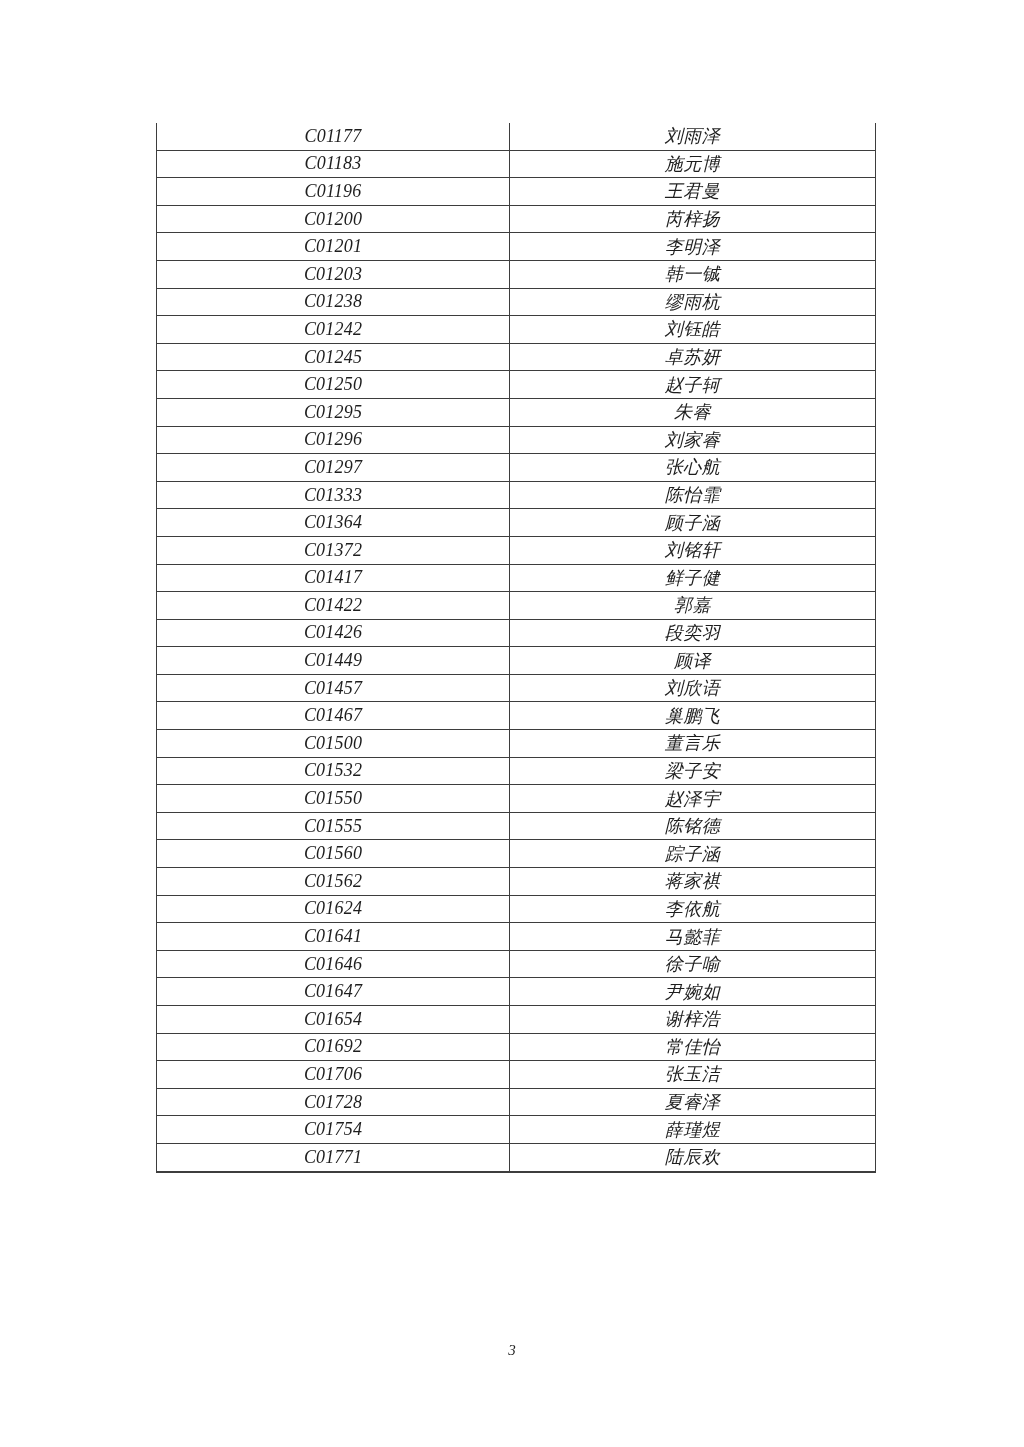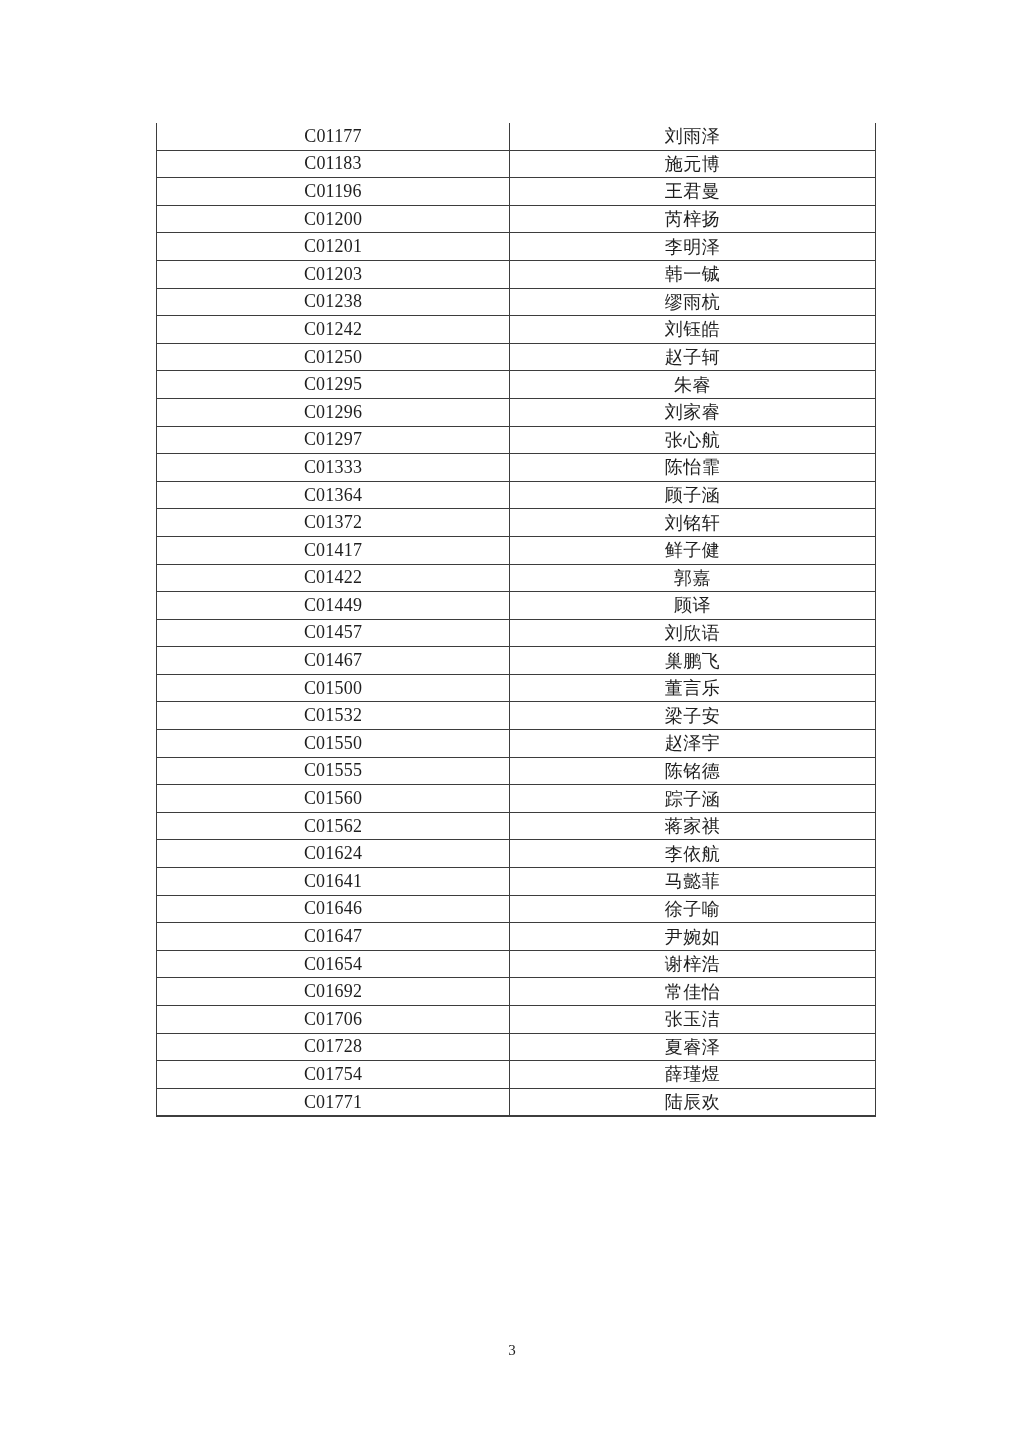--- a/index.html
+++ b/index.html
@@ -9,20 +9,21 @@
     width: 1024px;
     height: 1447px;
     overflow: hidden;
     font-family: "Liberation Serif", "DejaVu Serif", serif;
   }
   .page {
     position: relative;
     width: 904px;
     height: 1447px;
     background: #ffffff;
+    font-style: italic;
   }
   table.roster {
     position: absolute;
     left: 156px;
     top: 123px;
     width: 719px;
     border-collapse: collapse;
     table-layout: fixed;
     
     border-left: 1px solid #3d3d3d;
@@ -94,20 +95,24 @@
         </tr>
         <tr>
           <td class="id-cell">C01238</td>
           <td class="name-cell">缪雨杭</td>
         </tr>
         <tr>
           <td class="id-cell">C01242</td>
           <td class="name-cell">刘钰皓</td>
         </tr>
         <tr>
+          <td class="id-cell">C01245</td>
+          <td class="name-cell">卓苏妍</td>
+        </tr>
+        <tr>
           <td class="id-cell">C01250</td>
           <td class="name-cell">赵子轲</td>
         </tr>
         <tr>
           <td class="id-cell">C01295</td>
           <td class="name-cell">朱睿</td>
         </tr>
         <tr>
           <td class="id-cell">C01296</td>
           <td class="name-cell">刘家睿</td>
@@ -128,20 +133,24 @@
           <td class="id-cell">C01372</td>
           <td class="name-cell">刘铭轩</td>
         </tr>
         <tr>
           <td class="id-cell">C01417</td>
           <td class="name-cell">鲜子健</td>
         </tr>
         <tr>
           <td class="id-cell">C01422</td>
           <td class="name-cell">郭嘉</td>
+        </tr>
+        <tr>
+          <td class="id-cell">C01426</td>
+          <td class="name-cell">段奕羽</td>
         </tr>
         <tr>
           <td class="id-cell">C01449</td>
           <td class="name-cell">顾译</td>
         </tr>
         <tr>
           <td class="id-cell">C01457</td>
           <td class="name-cell">刘欣语</td>
         </tr>
         <tr>

